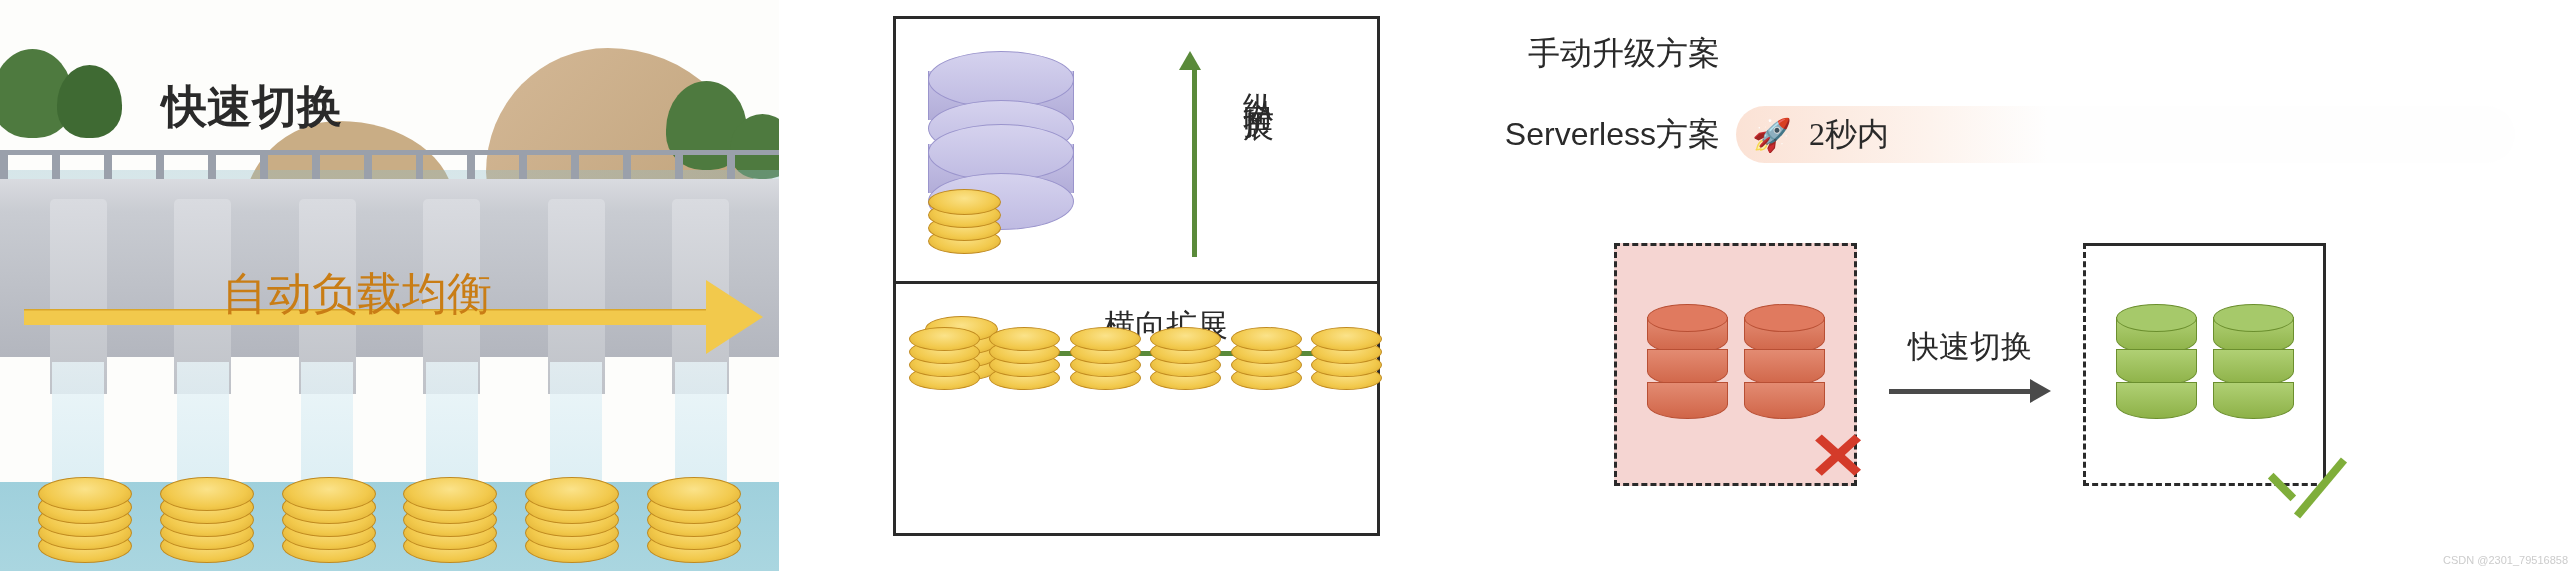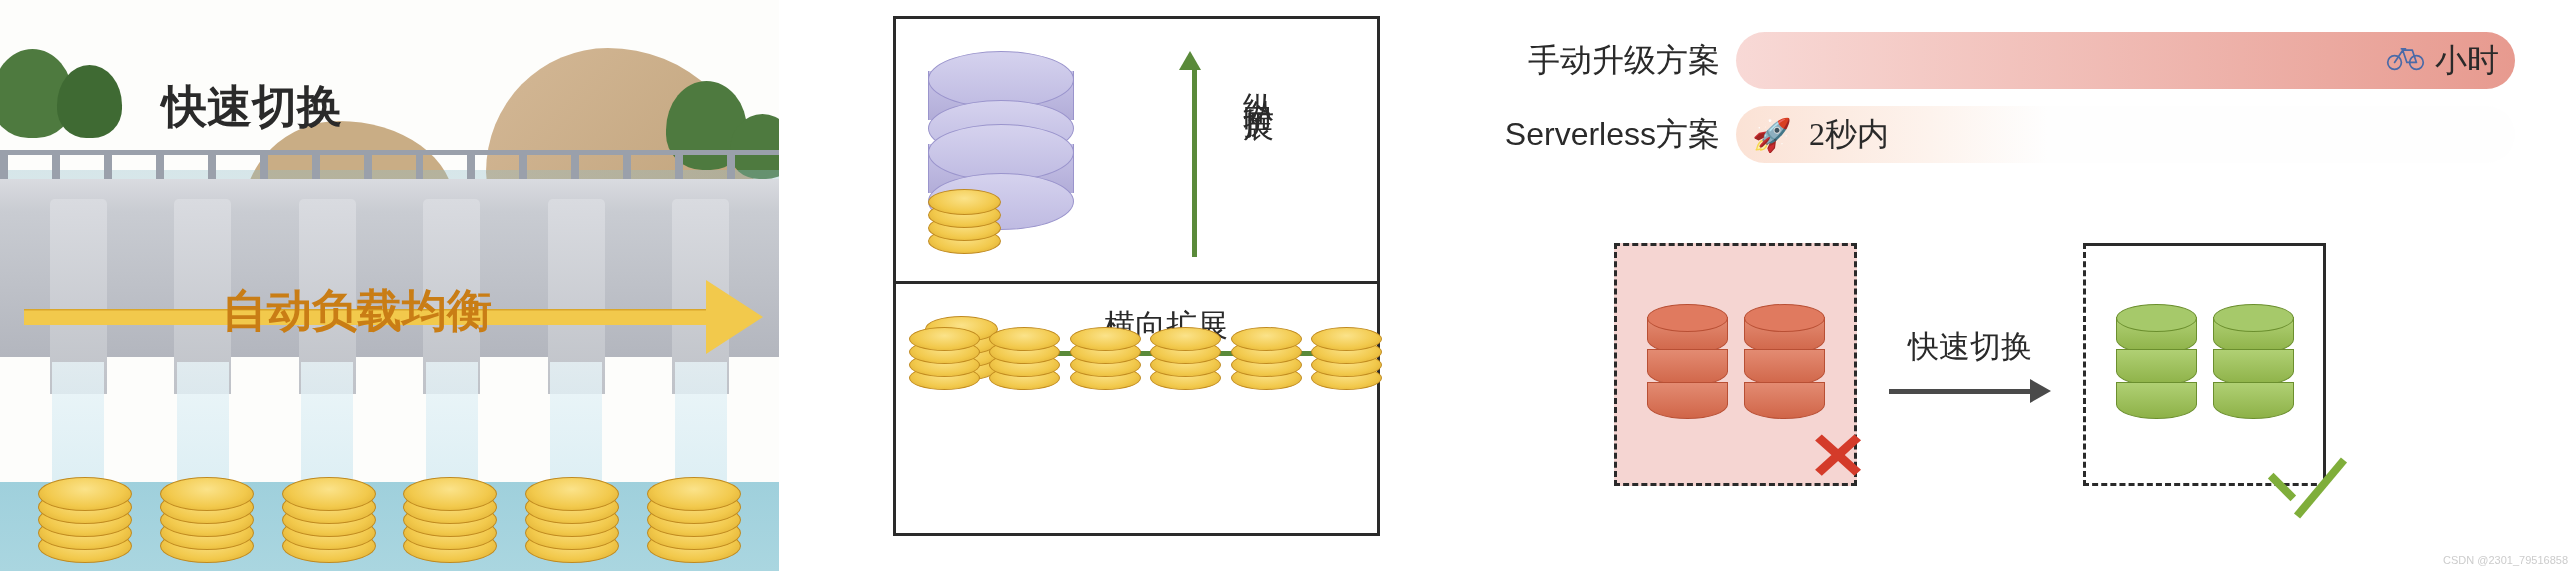--- a/index.html
+++ b/index.html
@@ -36,21 +36,21 @@
 .railpost { width:8px; height:32px; background:#9aa0ab; margin-right:44px;}
 .dam-body { position:absolute; top:211px; left:0; right:0; height:146px; background: linear-gradient(#c9ccd2,#b3b6be); display:flex; justify-content:space-around; padding:0 16px;}
 .pillar { width:57px; height:195px; margin-top:-12px; background: linear-gradient(#d9dbe0,#bfc2c8); border-radius:4.9px 4.9px 0 0; position:relative;}
 .water { position:absolute; bottom:-130px; left:2.4px; right:2.4px; height:162px; background: linear-gradient(#e8f4f8,#cfe8f0); border-radius:0 0 8px 8px; opacity:0.8;}
 .pool { position:absolute; bottom:0; left:0; right:0; height:89px; background: linear-gradient(#9fd0dc,#aad6e0);}
 
 .p1-title { position:absolute; top:77px; left:162px; font-size:45px; font-weight:600; color:#2a2a2a; font-family:"Kaiti","STKaiti",serif;}
 .lb-arrow { position:absolute; top:280px; left:24px; right:16px; height:65px; }
 .lb-arrow .shaft{ position:absolute; top:29px; left:0; right:49px; height:16px; background:#f2c94c; box-shadow:0 1.6px 0 #d9a62a inset;}
 .lb-arrow .head{ position:absolute; right:0; top:0; width:0; height:0; border-left:57px solid #f2c94c; border-top:37px solid transparent; border-bottom:37px solid transparent;}
-.lb-text { position:absolute; top:281px; left:0; right:65px; text-align:center; font-size:45px; color:#c97d15; font-family:"Kaiti","STKaiti",serif; font-weight:700; z-index:5;}
+.lb-text { position:absolute; top:264px; left:0; right:65px; text-align:center; font-size:45px; color:#c97d15; font-family:"Kaiti","STKaiti",serif; font-weight:400; z-index:5;}
 
 .coin-row { position:absolute; bottom:8px; left:24px; right:24px; display:flex; justify-content:space-around; z-index:4;}
 .coin-stack { width:94px; height:94px; position:relative;}
 .coin { position:absolute; left:0; width:94px; height:34px; border-radius:50%; background: radial-gradient(ellipse at 50% 35%, #fbe38a, #f2c94c 60%, #d9a62a); border:1.6px solid #c08a1f;}
 .coin.c1{bottom:0;} .coin.c2{bottom:13px;} .coin.c3{bottom:26px;} .coin.c4{bottom:39px;} .coin.c5{bottom:52px;}
 
 
 .panel2 { width: 568px; height:431px; position:relative; margin-left:65px; }
 .box { position:absolute; border:3.2px solid #2a2a2a; }
 .box-top { top:16px; left:49px; width:487px; height:268px; }
@@ -305,30 +305,20 @@
         <div class="coin c2"></div>
         <div class="coin c3"></div>
         <div class="coin c4"></div>
       </div>
   </div>
 </div>
 
 <div class="panel3">
   <div class="bar-row r1">
     <div class="bar-label">手动升级方案</div>
-    <div class="bar long">
-      <span class="icon">
-        <svg class="bike-svg" viewBox="0 0 60 40">
-            <circle cx="14" cy="28" r="10" fill="none" stroke="#4a6aa8" stroke-width="2.5"></circle>
-            <circle cx="46" cy="28" r="10" fill="none" stroke="#4a6aa8" stroke-width="2.5"></circle>
-            <path d="M14 28 L26 10 L40 10 M26 10 L32 28 L46 28 M40 10 L46 28 M24 8 L30 8" fill="none" stroke="#4a6aa8" stroke-width="2.5" stroke-linecap="round"></path>
-          </svg>
-      </span>
-      <span class="val">小时</span>
-    </div>
   </div>
   <div class="bar-row r2">
     <div class="bar-label">Serverless方案</div>
     <div class="bar short">
       <span class="icon">🚀</span>
       <span class="val">2秒内</span>
     </div>
   </div>
 
   <div class="failover">

